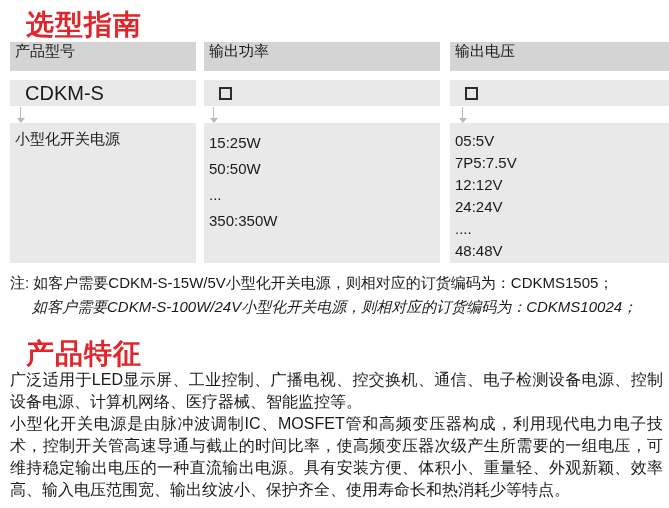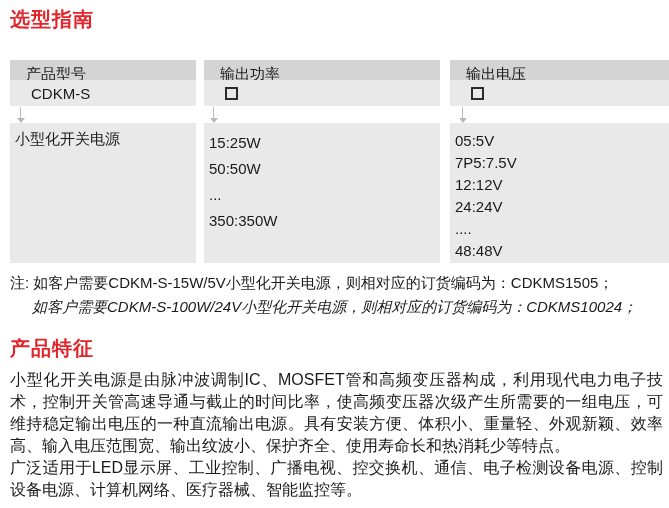--- a/index.html
+++ b/index.html
@@ -7,40 +7,40 @@
   body {
     width: 669px; height: 508px;
     font-family: "Liberation Sans", "DejaVu Sans", sans-serif;
     color: #1a1a1a;
     position: relative;
     overflow: hidden;
   }
   .page { position: absolute; inset: 0; width: 669px; height: 508px; background: #fff; }
 
   .section-title {
-    position: absolute; left: 10px;
-    font-size: 20px; font-weight: bold; color: #e1252b;
+    position: absolute; left: 26px;
+    font-size: 28px; font-weight: bold; color: #e1252b;
     letter-spacing: 1px;
   }
   #guide-title { top: 6px; }
   #features-title { top: 335px; }
 
   .th {
-    position: absolute; top: 60px; height: 29px;
+    position: absolute; top: 42px; height: 29px;
     background: #d4d4d4;
     font-size: 15px; color: #1a1a1a;
-    display: flex; align-items: center;
-    padding-left: 16px;
+    display: flex; 
+    padding-left: 5px;
   }
   .td-model {
     position: absolute; top: 80px; height: 26px;
     background: #e9e9e9;
-    font-size: 15px;
+    font-size: 20px;
     display: flex; align-items: center;
-    padding-left: 21px;
+    padding-left: 15px;
   }
   .col1 { left: 10px;  width: 186px; }
   .col2 { left: 204px; width: 236px; }
   .col3 { left: 450px; width: 232px; }
 
   .checkbox {
     display: inline-block;
     width: 13px; height: 13px;
     border: 2px solid #2b2b2b;
     background: transparent;
@@ -132,17 +132,17 @@
     </div>
 
   <div class="note">
     <div class="note-line1">注: 如客户需要CDKM-S-15W/5V小型化开关电源，则相对应的订货编码为：CDKMS1505；</div>
     <div class="note-line2">如客户需要CDKM-S-100W/24V小型化开关电源，则相对应的订货编码为：CDKMS10024；</div>
   </div>
 
   <div id="features-title" class="section-title">产品特征</div>
 
   <div class="features-body">
+    <div>广泛适用于LED显示屏、工业控制、广播电视、控交换机、通信、电子检测设备电源、控制设备电源、计算机网络、医疗器械、智能监控等。</div>
     <div>小型化开关电源是由脉冲波调制IC、MOSFET管和高频变压器构成，利用现代电力电子技术，控制开关管高速导通与截止的时间比率，使高频变压器次级产生所需要的一组电压，可维持稳定输出电压的一种直流输出电源。具有安装方便、体积小、重量轻、外观新颖、效率高、输入电压范围宽、输出纹波小、保护齐全、使用寿命长和热消耗少等特点。</div>
-    <div>广泛适用于LED显示屏、工业控制、广播电视、控交换机、通信、电子检测设备电源、控制设备电源、计算机网络、医疗器械、智能监控等。</div>
   </div>
 
 </div>
 
 </body></html>

